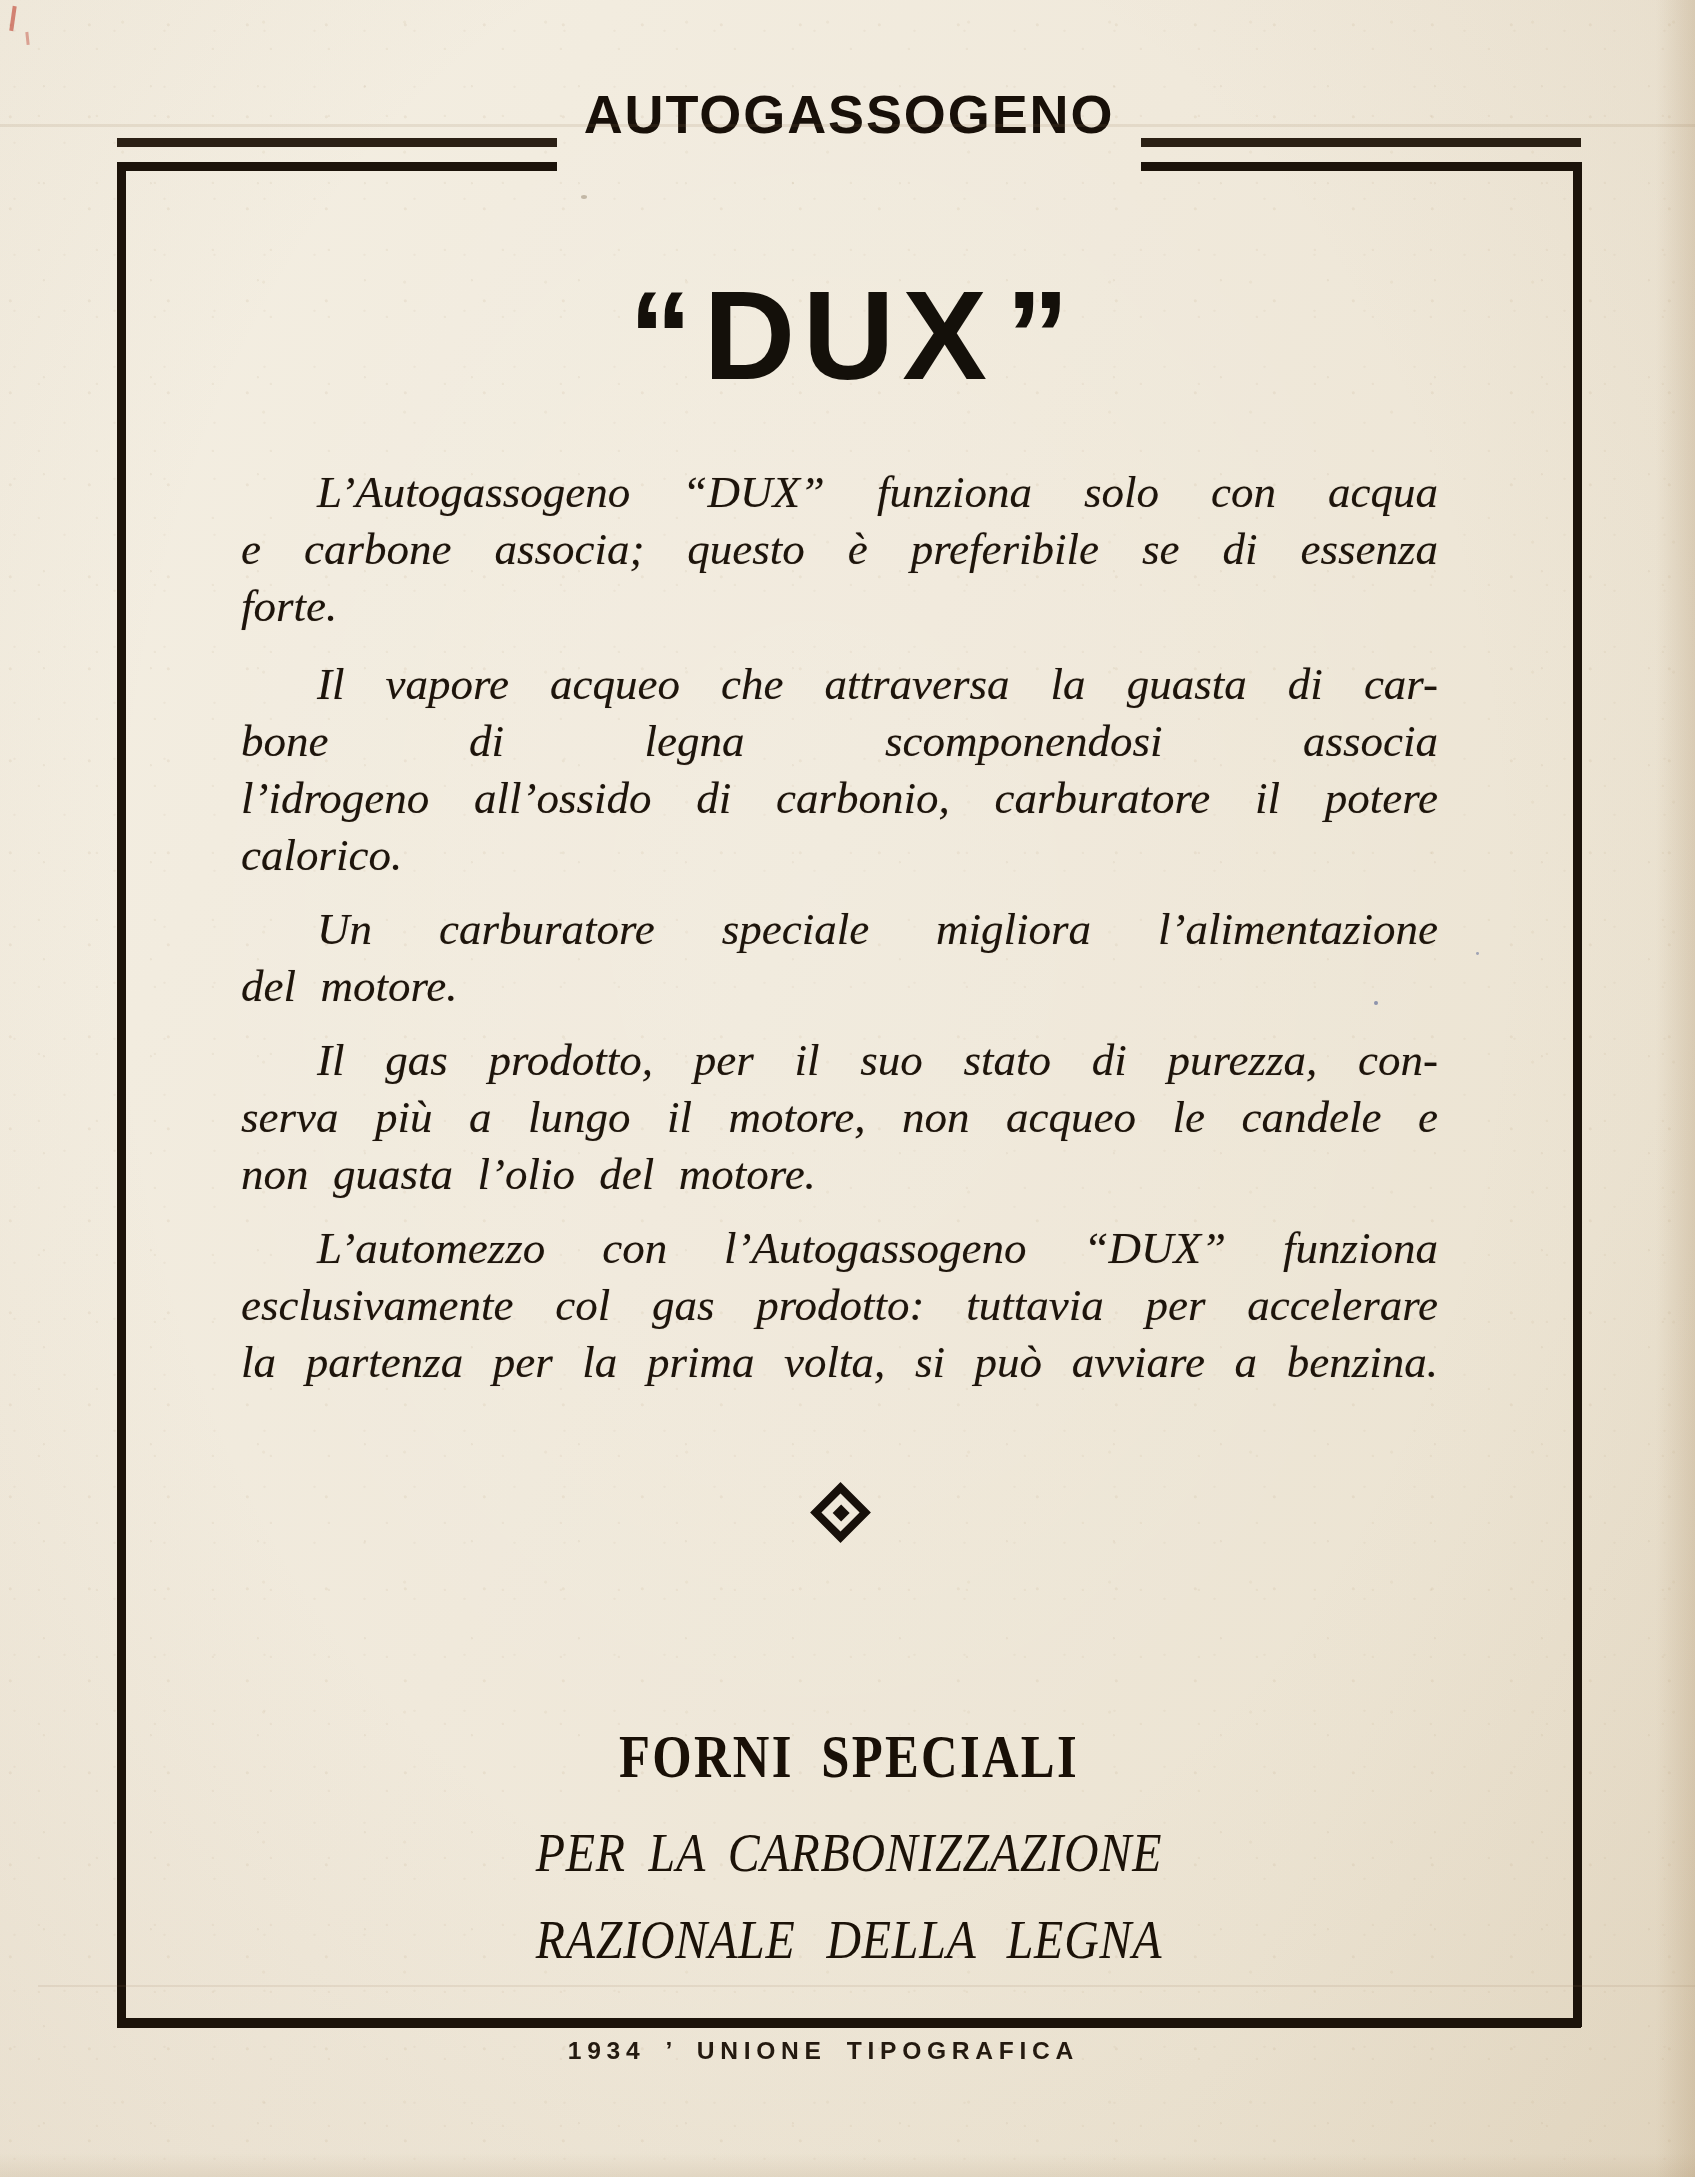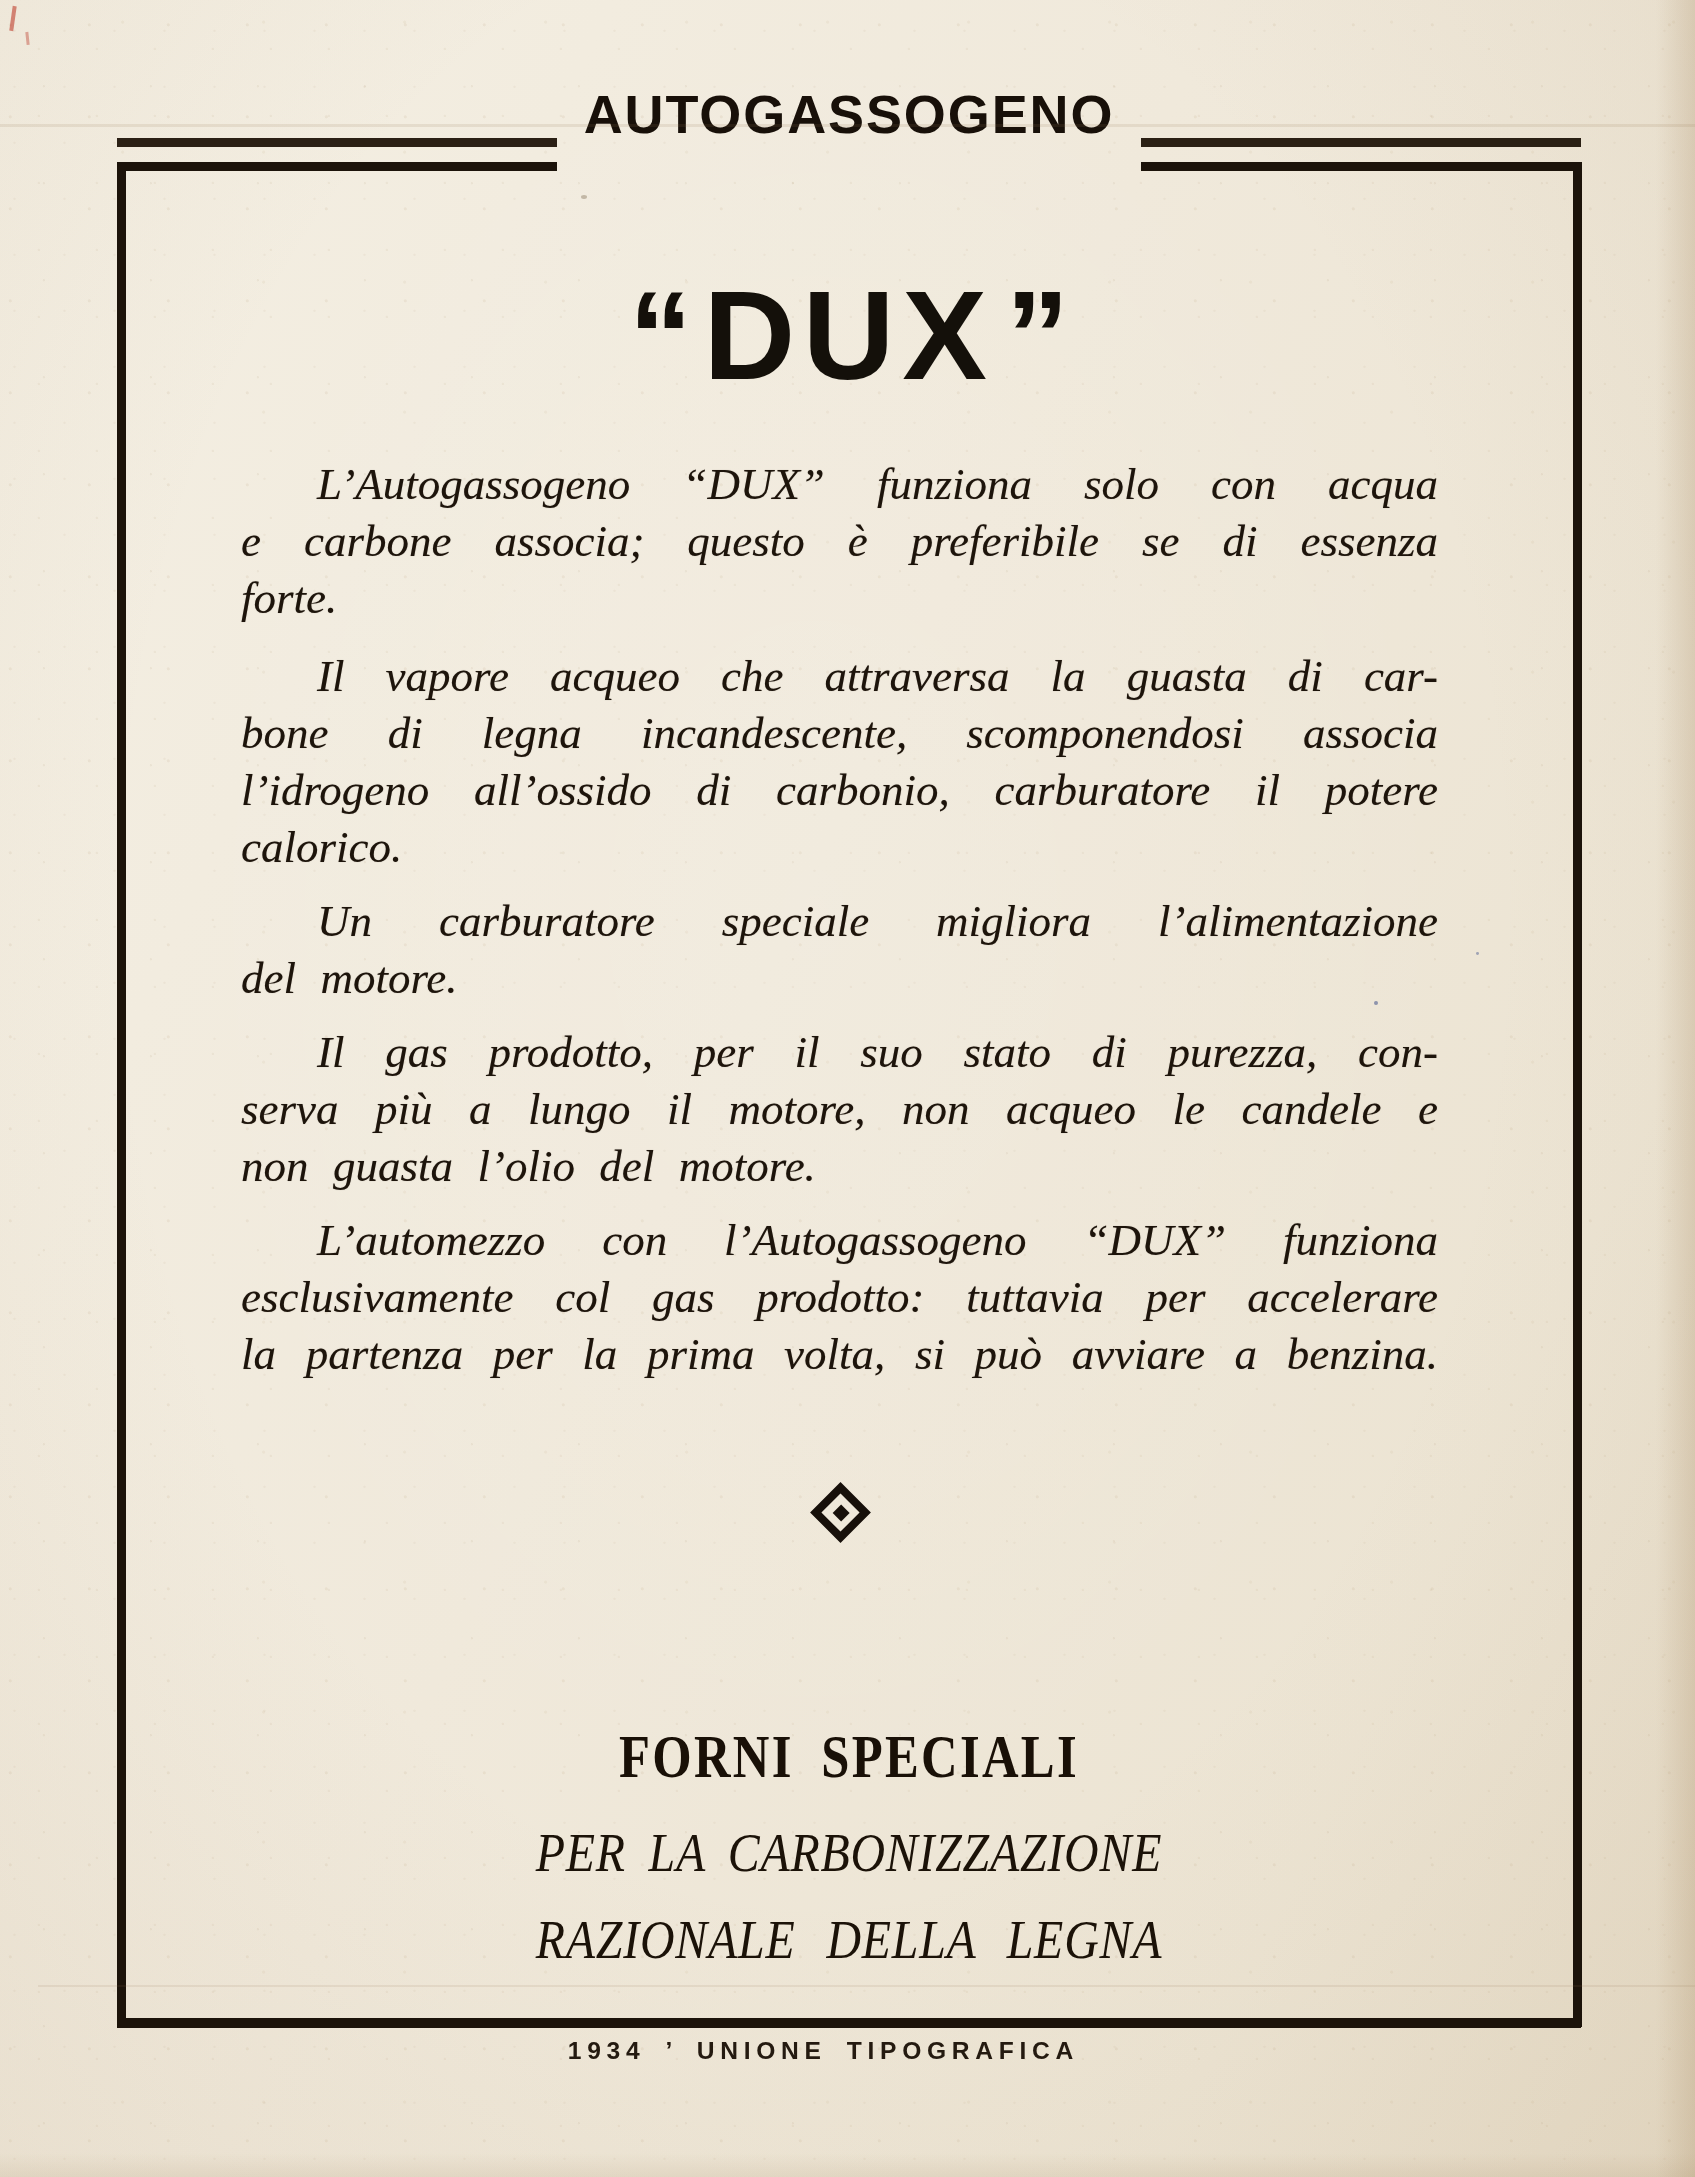--- a/index.html
+++ b/index.html
@@ -52,21 +52,21 @@
 
   
   .bodytext{
     left:241px; top:456px; width:1197px;
     font-style:italic; font-size:45px; line-height:57px; color:#1d140b;
     text-shadow:0 0 0.9px rgba(25,15,5,.35);
   }
   .para + .para{margin-top:17px;}
   .para:nth-child(2){margin-top:21px;}
   .jline{display:flex; justify-content:space-between; height:57px; white-space:nowrap;}
-  .jline.indent{padding-left:76px;}
+  .jline.indent{padding-left:76px;margin-top:8px;}
   .lline{word-spacing:13.2px; height:57px;}
 
   
   .ornament{left:815px; top:1487px; width:51px; height:51px;}
   .diamond-outer{position:absolute; left:3.8px; top:3.8px; width:43px; height:43px;
     border:8.5px solid #17100a; transform:rotate(45deg); box-sizing:border-box;}
   .diamond-inner{position:absolute; left:20px; top:20px; width:12.3px; height:12.3px;
     background:#17100a; transform:rotate(45deg);}
 
   
@@ -156,21 +156,20 @@
           <span>attraversa</span>
           <span>la</span>
           <span>guasta</span>
           <span>di</span>
           <span>car-</span>
         </div>
         <div class="jline">
           <span>bone</span>
           <span>di</span>
           <span>legna</span>
-          <span>incandescente,</span>
           <span>scomponendosi</span>
           <span>associa</span>
         </div>
         <div class="jline">
           <span>l’idrogeno</span>
           <span>all’ossido</span>
           <span>di</span>
           <span>carbonio,</span>
           <span>carburatore</span>
           <span>il</span>

